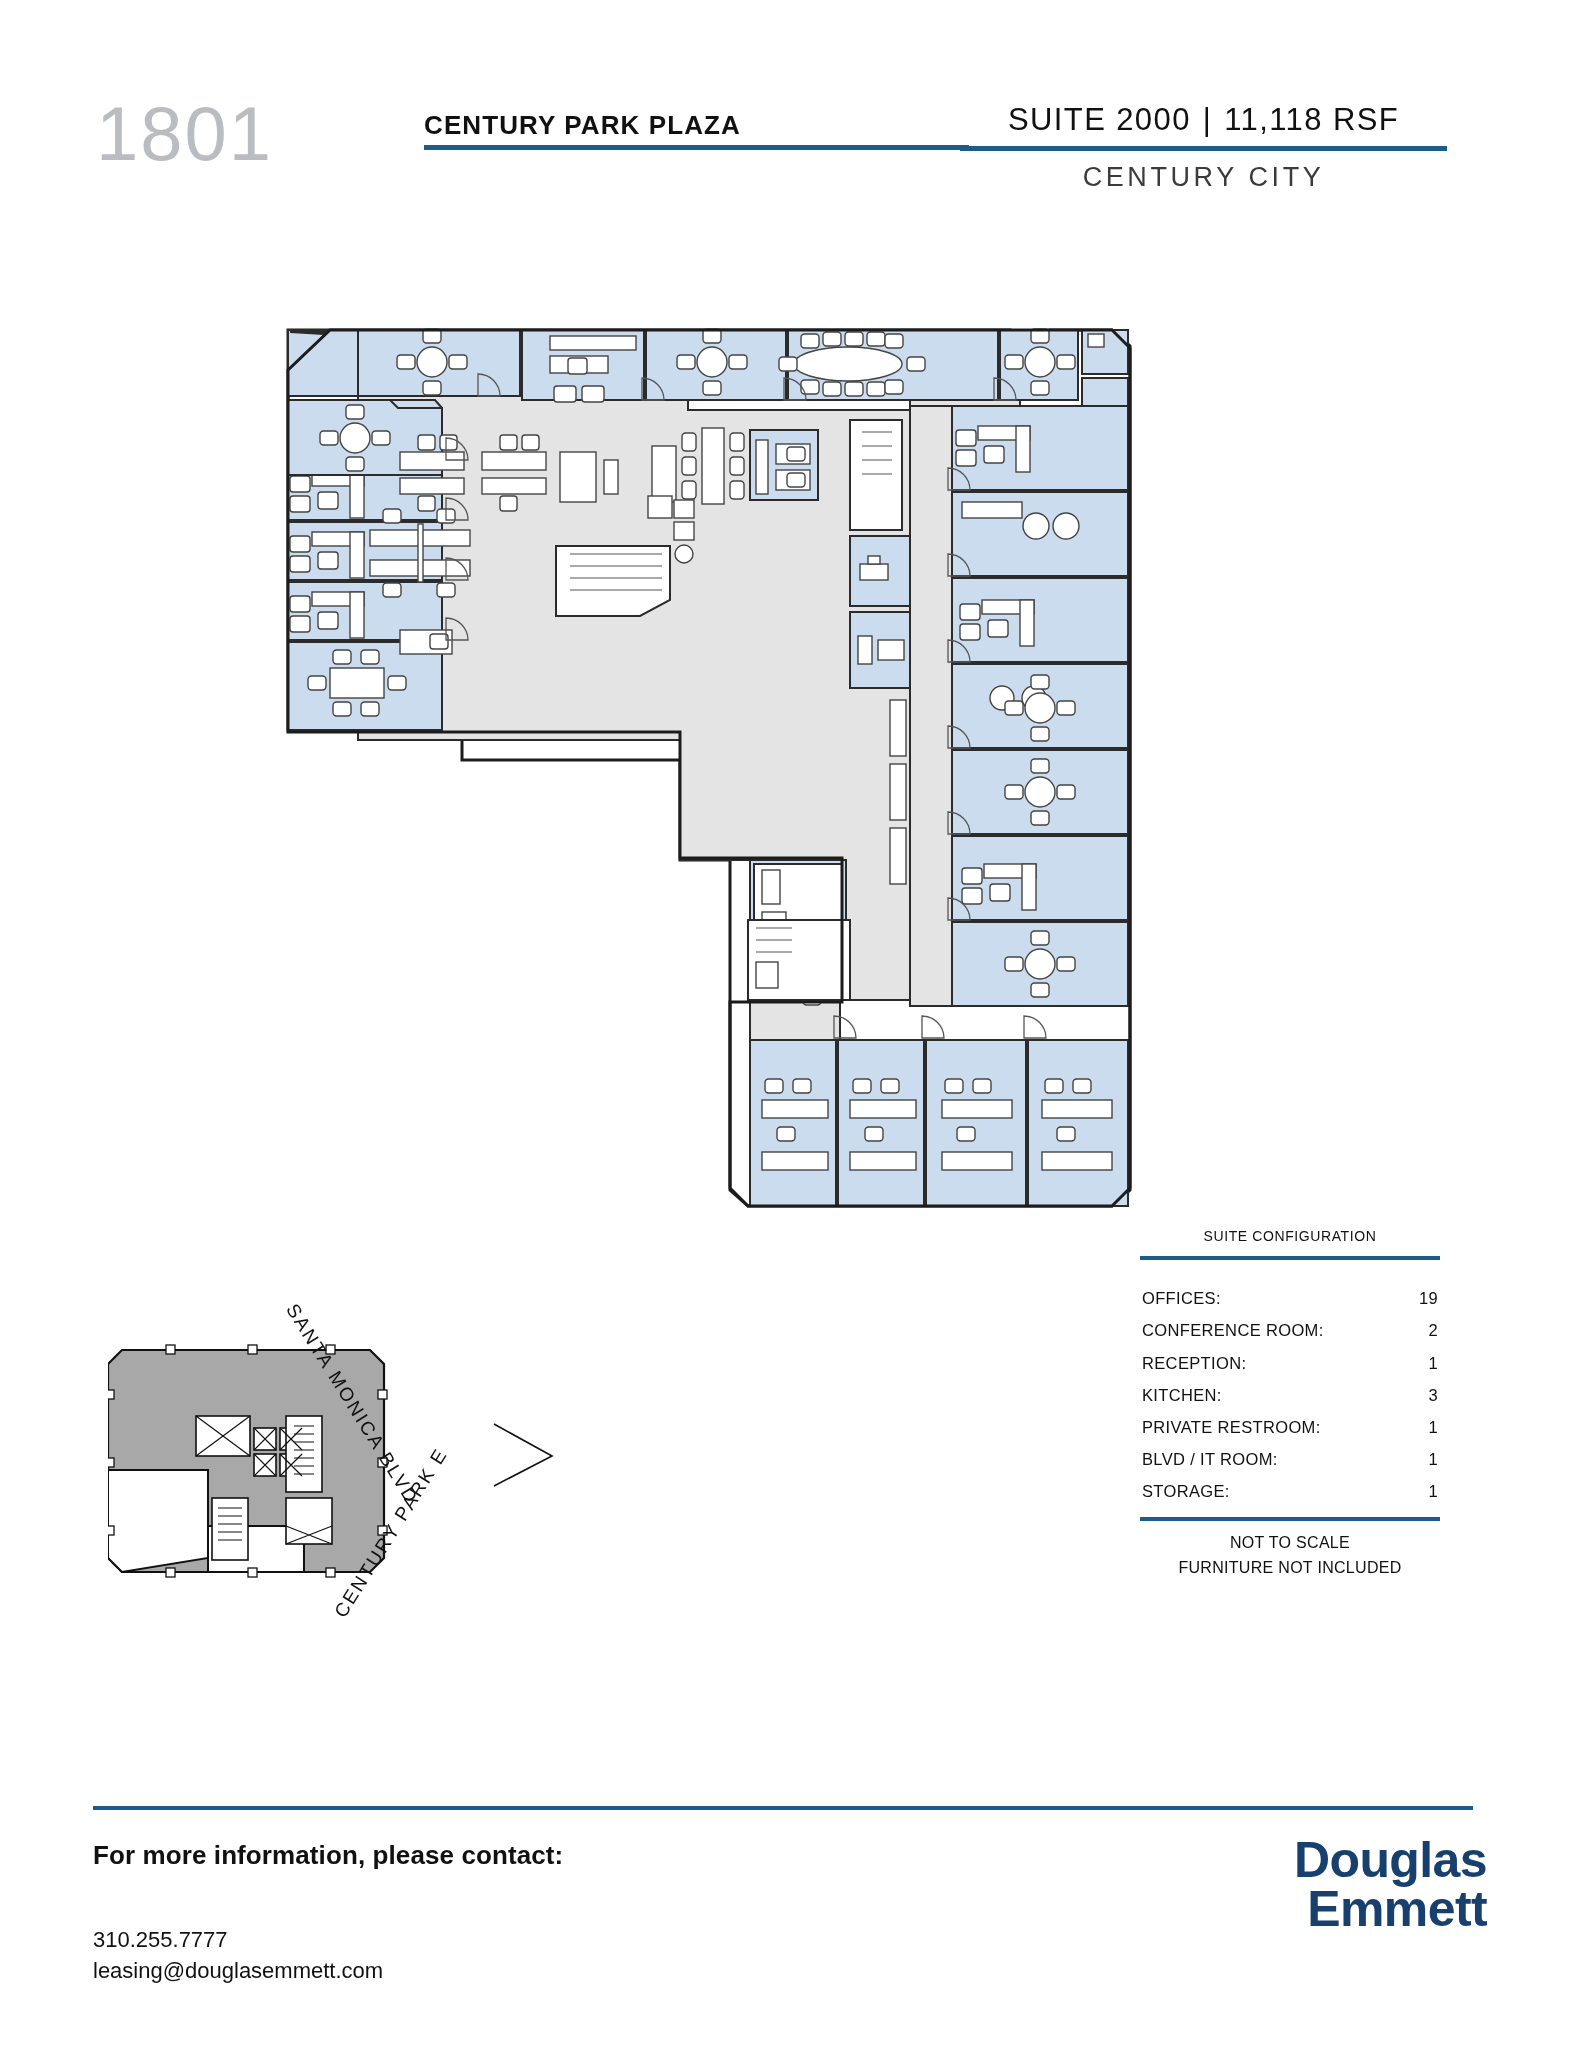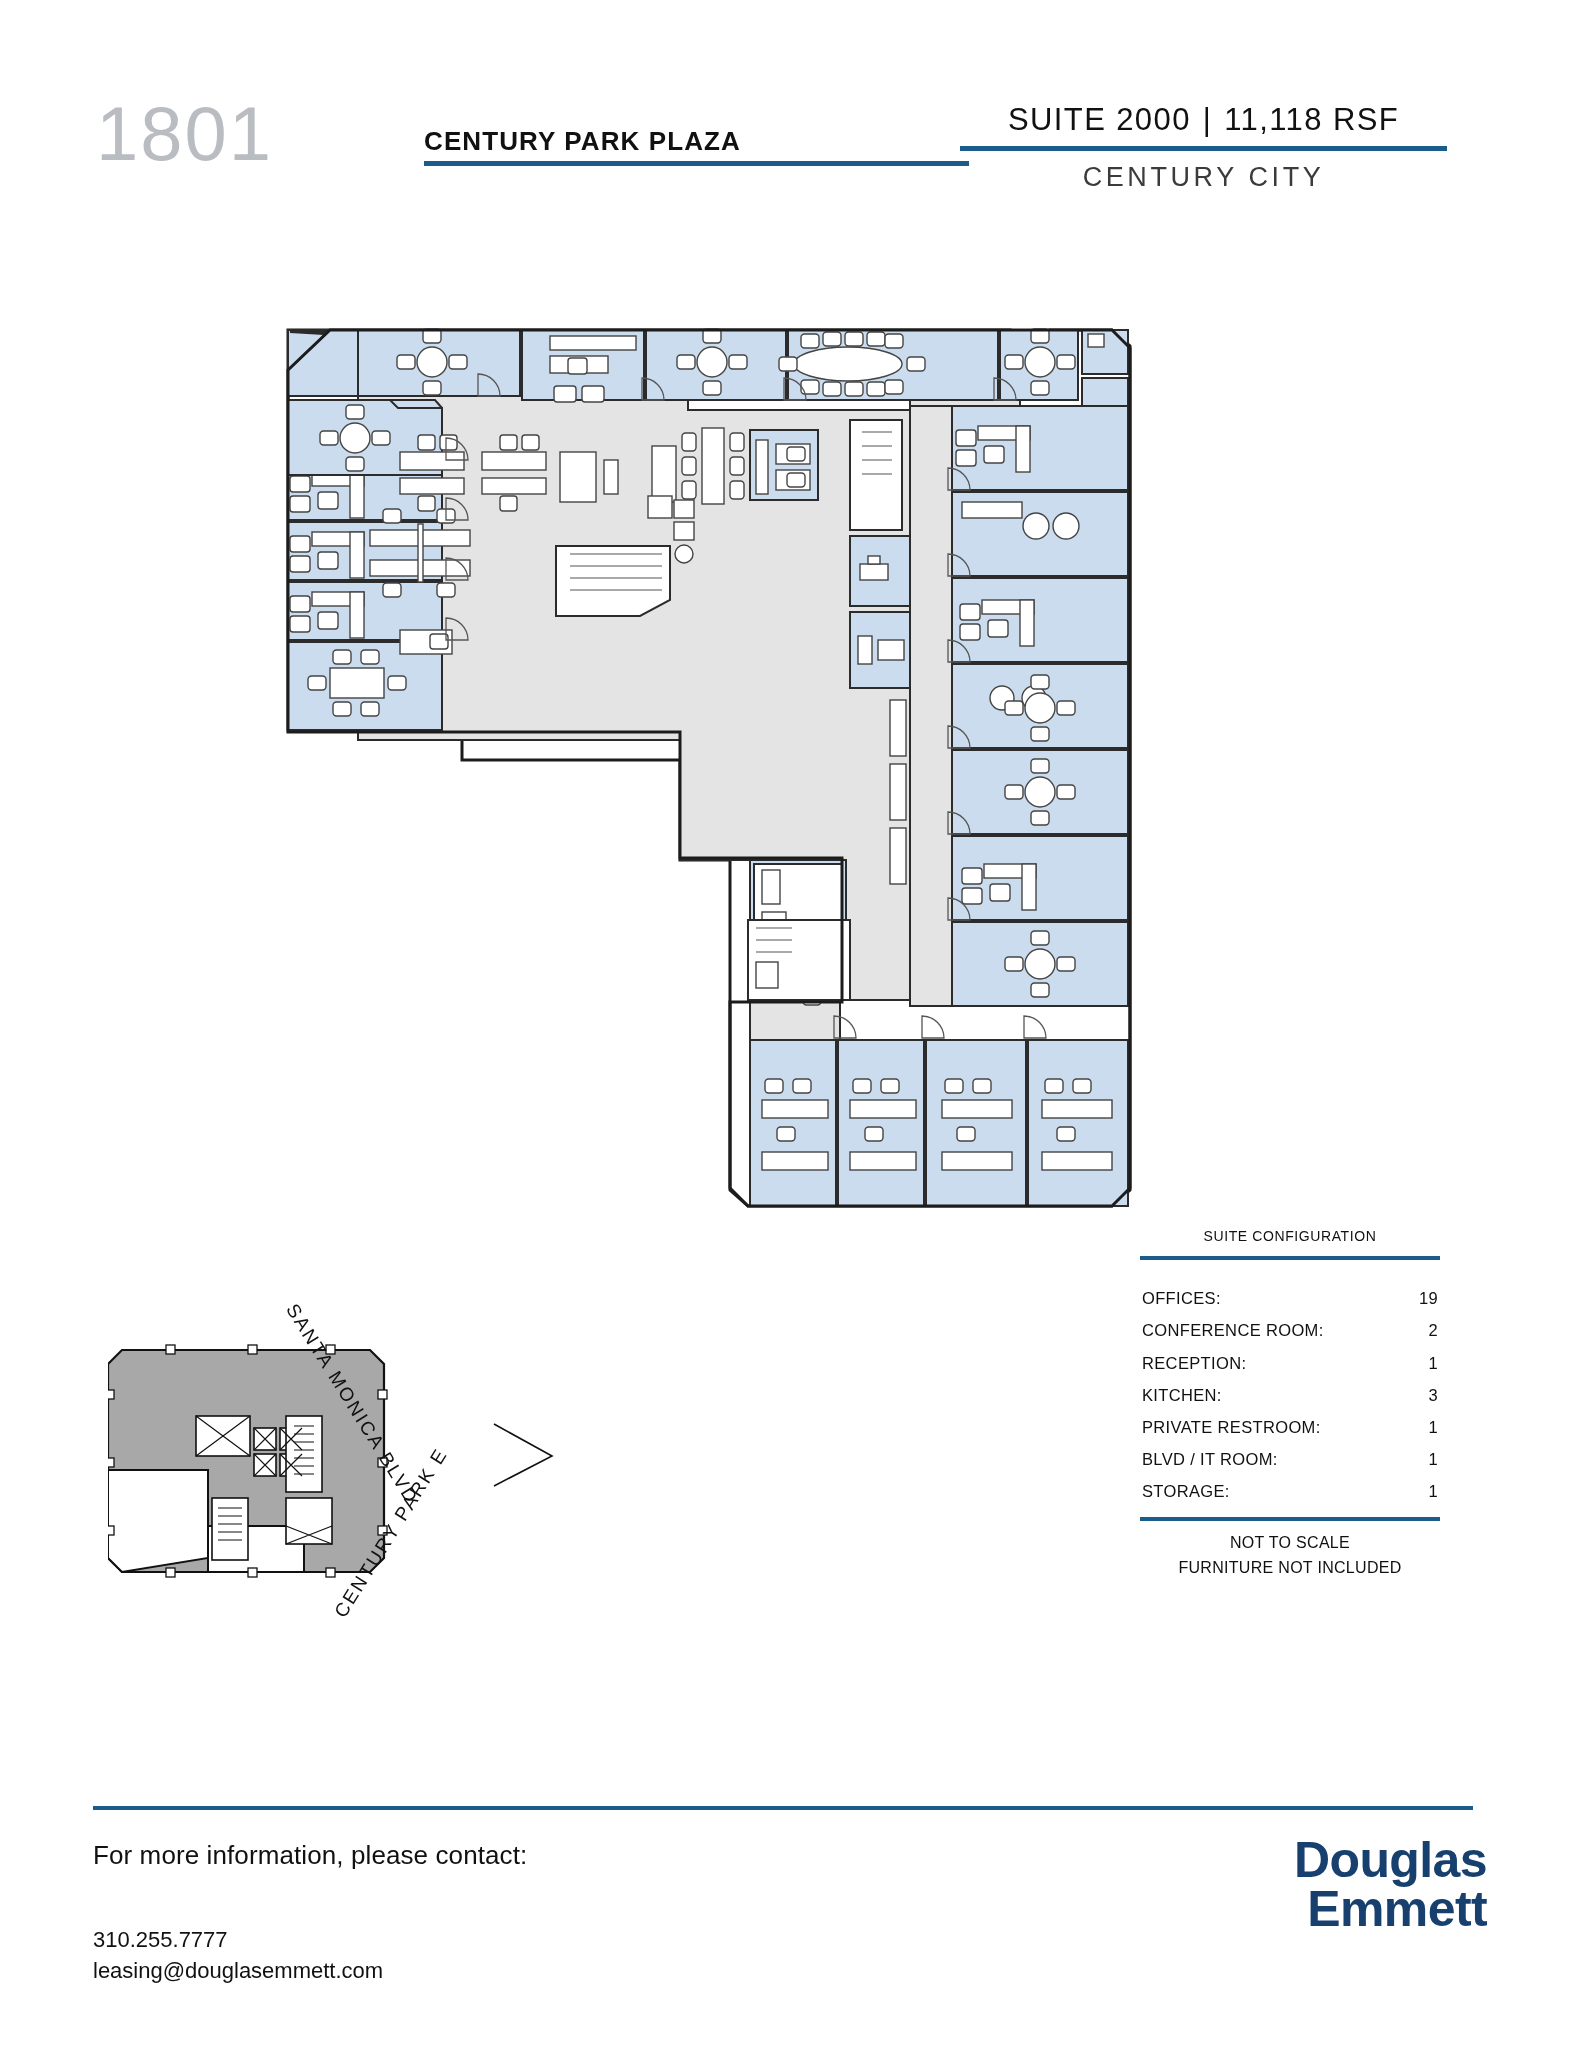--- a/index.html
+++ b/index.html
@@ -19,21 +19,21 @@
   .bld-num {
     position:absolute; left:96px; top:96px;
     font-size:76px; letter-spacing:2px; line-height:1;
     color:#b9bdc2; font-weight:300;
     font-family:"Liberation Sans", sans-serif;
   }
 
   .plaza-wrap { position:absolute; left:424px; top:112px; width:545px; }
   .plaza-name {
     font-size:26px; font-weight:700; letter-spacing:1.1px;
-    color:#111; line-height:1;margin-top:16px;
+    color:#111; line-height:1;
   }
   .rule-blue { background:#1b5c8a; height:5px; width:100%; margin-top:7px; }
 
   .suite-wrap { position:absolute; left:960px; top:104px; width:487px; text-align:center; }
   .suite-line {
     font-size:31px; font-weight:400; letter-spacing:1.4px; color:#111; line-height:1.05;
     white-space:nowrap;
   }
   .suite-line .sep { padding:0 12px; color:#111; font-weight:300; }
   .sub-city {
@@ -84,21 +84,21 @@
     font-size:16px; letter-spacing:0.3px; text-align:center; color:#111;
     margin-top:10px; line-height:1.55;
   }
 
   
   .footer-rule {
     position:absolute; left:93px; top:1806px; width:1380px; height:4px; background:#1b5c8a;
   }
   .contact-head {
     position:absolute; left:93px; top:1840px;
-    font-size:26px; font-weight:400; letter-spacing:0.1px; color:#111;
+    font-size:26px; font-weight:700; letter-spacing:0.1px; color:#111;
   }
   .contact-lines {
     position:absolute; left:93px; top:1924px;
     font-size:22px; line-height:1.42; color:#111; font-weight:400;
   }
   .logo {
     position:absolute; right:96px; top:1836px;
     text-align:right; color:#18406f;
     font-weight:700; font-size:50px; line-height:0.98; letter-spacing:-0.6px;
   }

